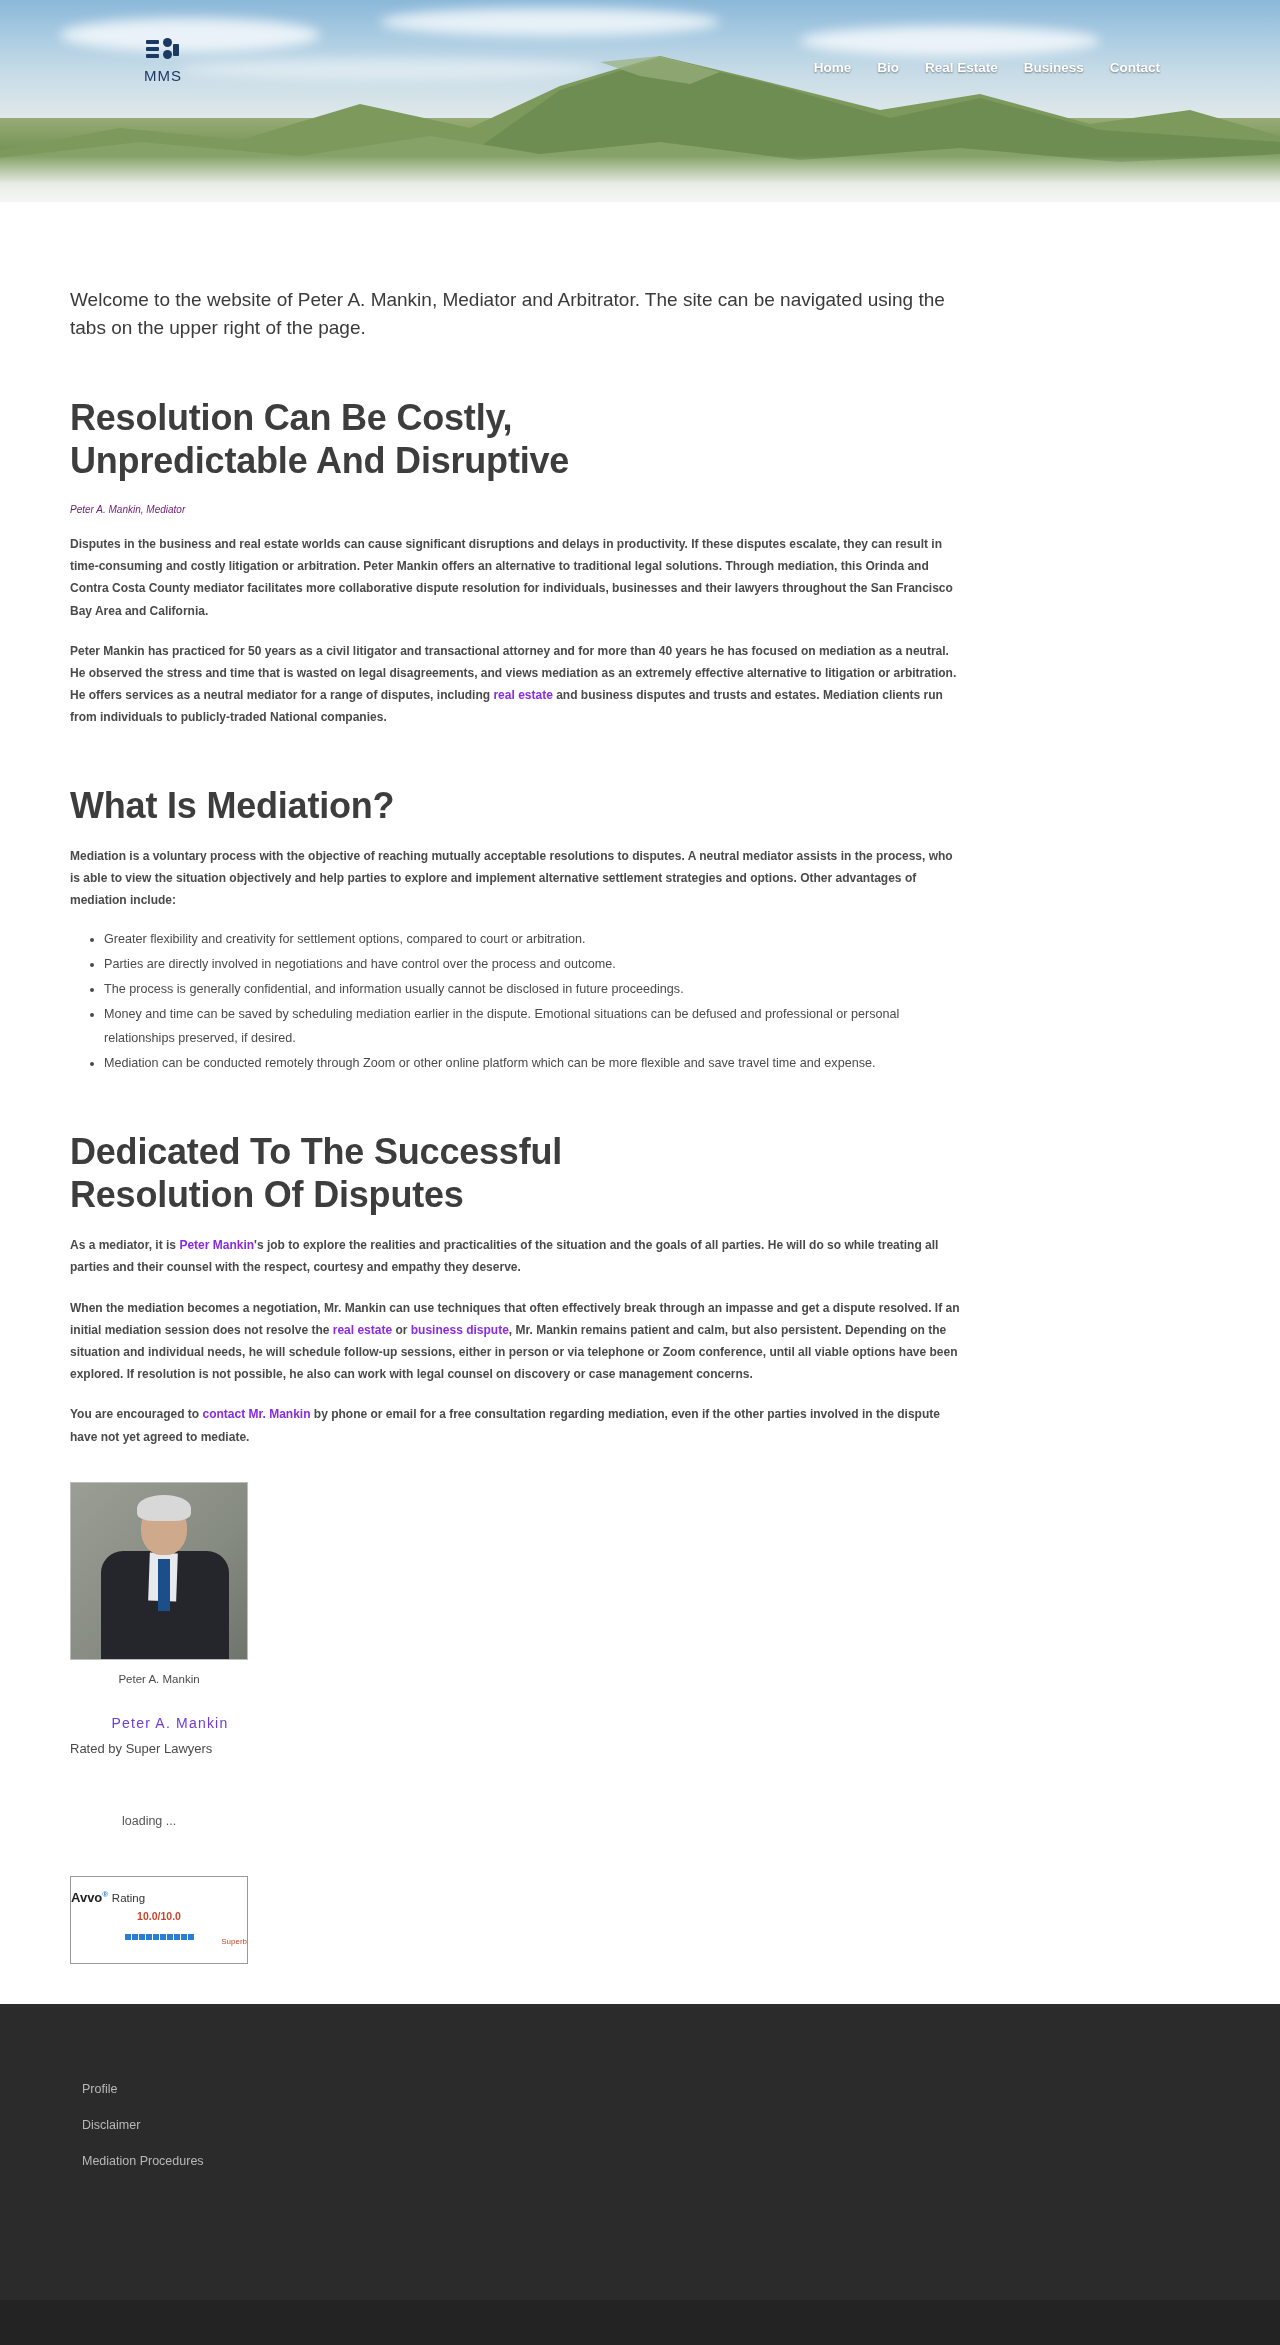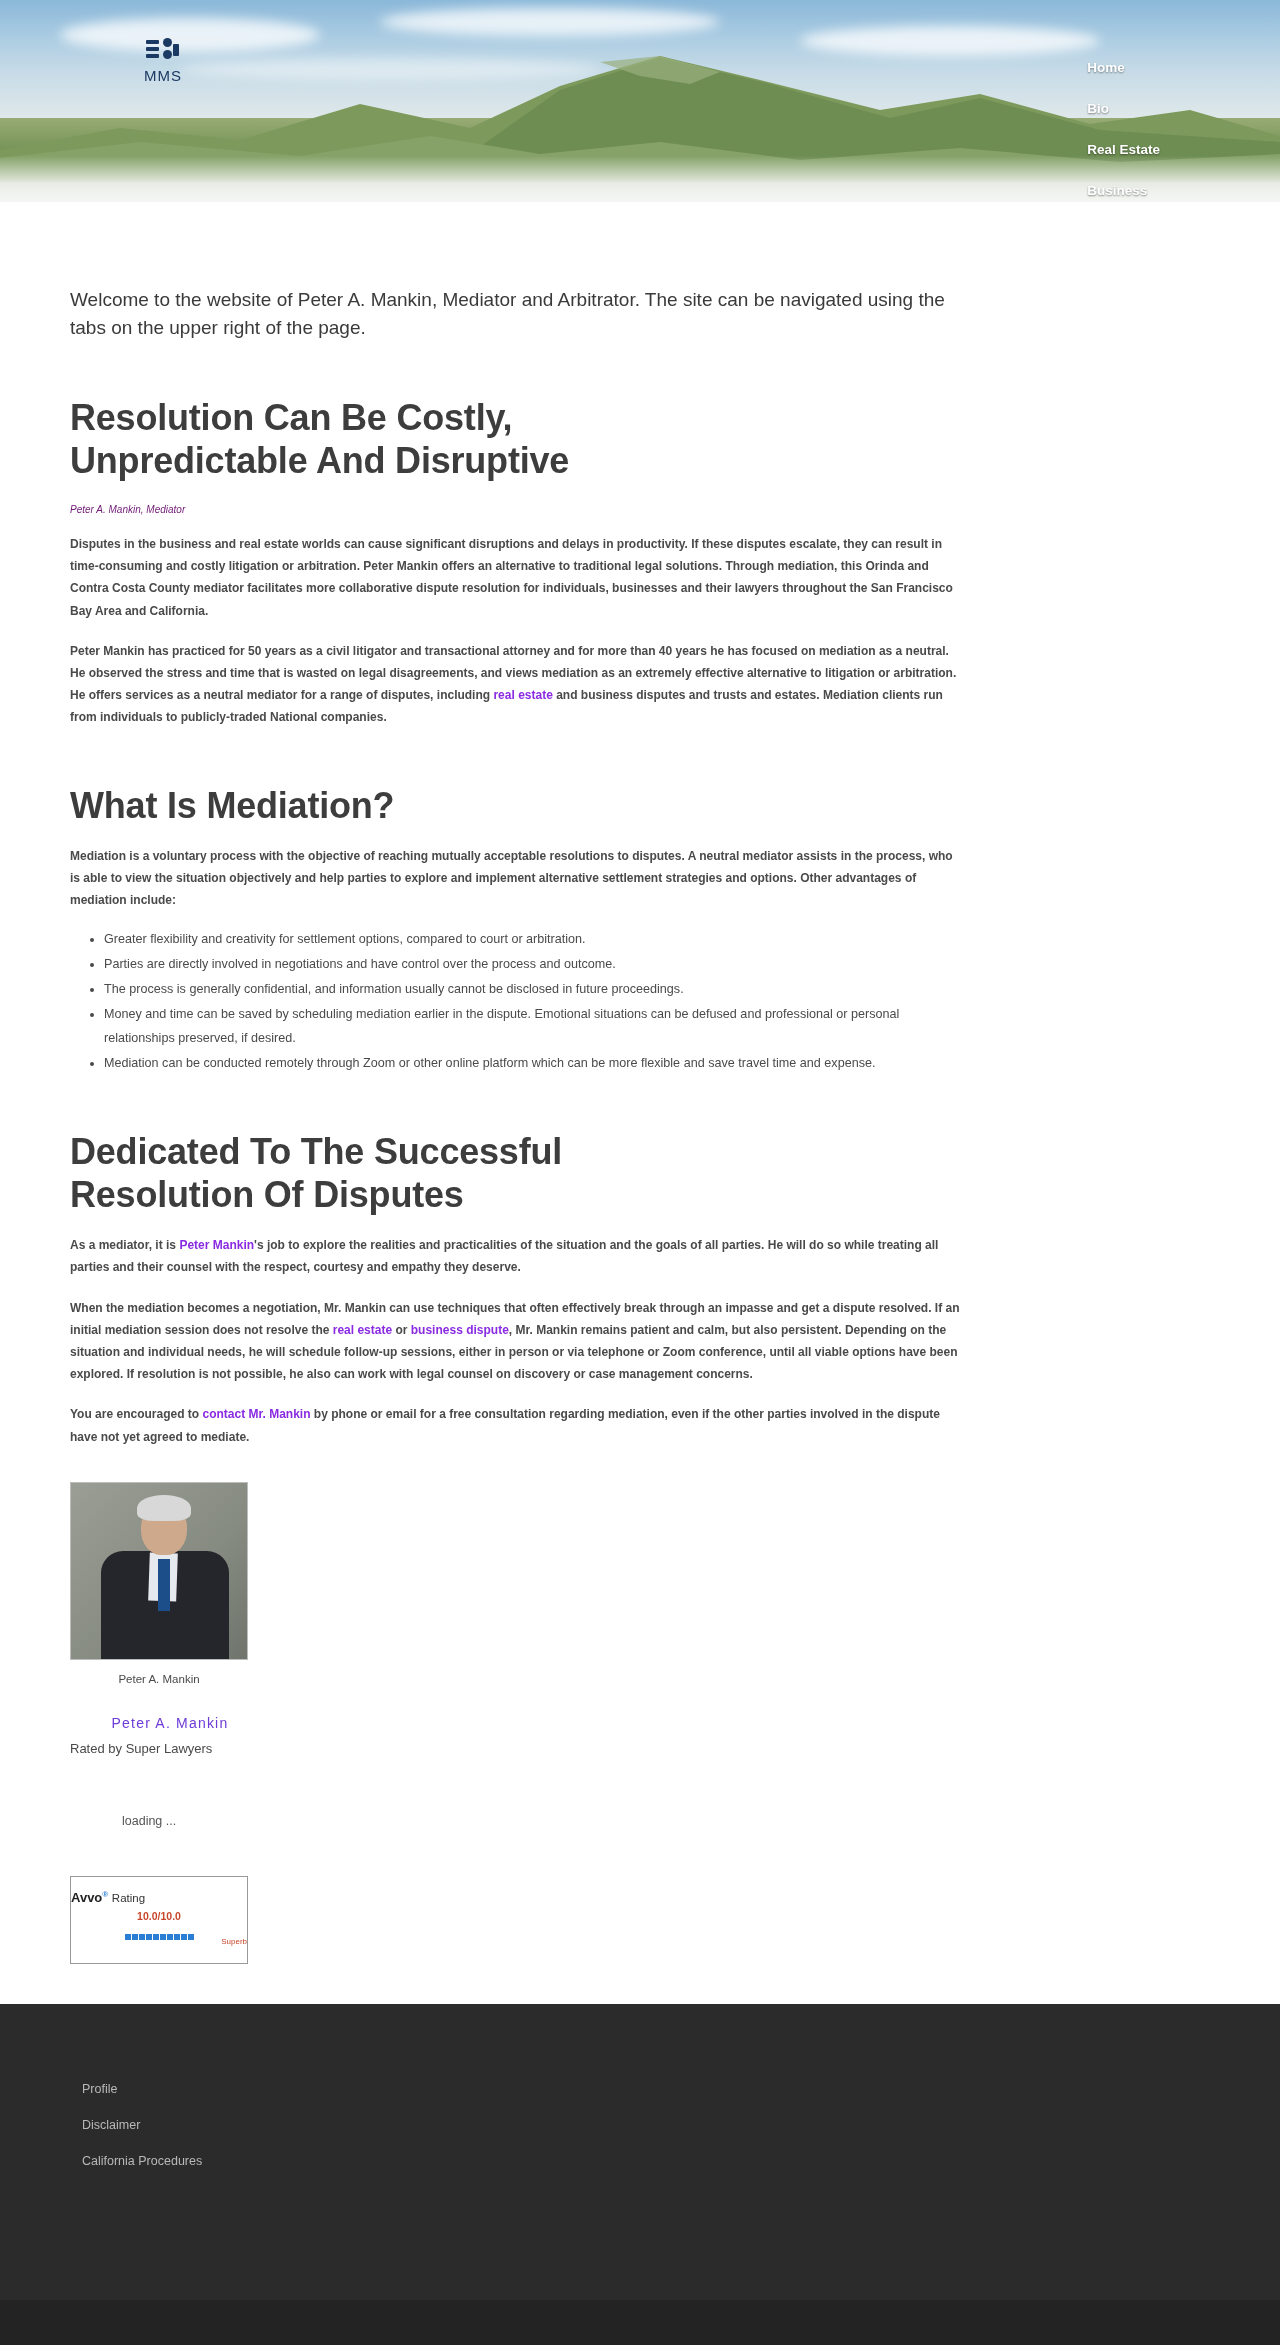--- a/index.html
+++ b/index.html
@@ -54,21 +54,20 @@
   }
   .logo-text {
     font-size: 15px; font-weight: normal; letter-spacing: 1px; margin-top: 3px; color: #1b3a63;
   }
   .nav {
     position: absolute;
     right: 120px; top: 60px;
     display: flex; gap: 26px;
     font-size: 13.5px;
     font-weight: bold;
-    flex-direction: column;
   }
   .nav a {
     color: #ffffff; text-decoration: none;
     text-shadow: 0 1px 2px rgba(0,0,0,0.45);
   }
 
   
   .content {
     width: 1280px;
     padding: 0 0 40px 0;
@@ -347,18 +346,18 @@
       </div>
     </div>
 
   </div>
 </main>
 
 <footer class="footer">
   <div class="footer-links">
     <a href="#">Profile</a>
     <a href="#">Disclaimer</a>
-    <a href="#">California Procedures</a>
+    <a href="#">Mediation Procedures</a>
   </div>
   <div class="footer-bar">
     
   </div>
 </footer>
 
 </body></html>

